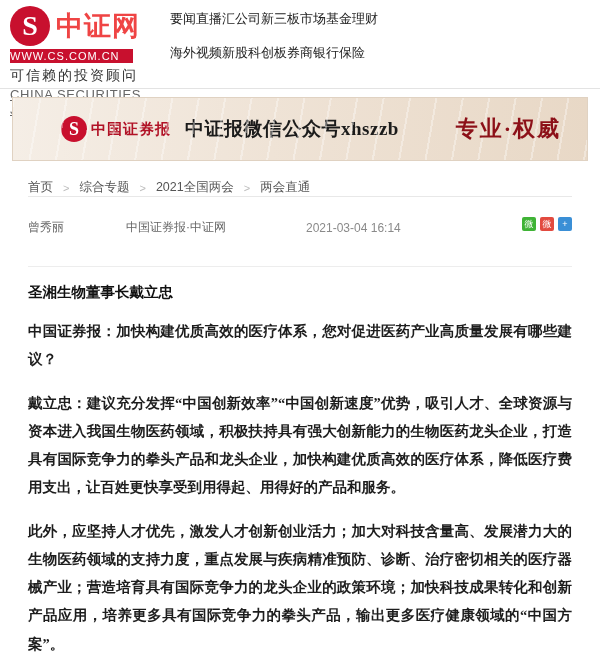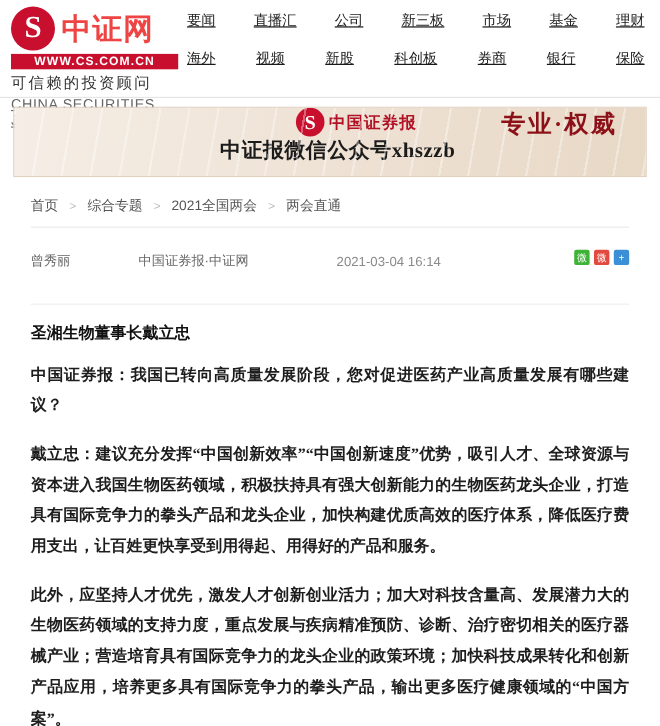--- a/index.html
+++ b/index.html
@@ -57,25 +57,25 @@
     font-size: 27px;
     font-weight: bold;
     color: #ef4444;
     letter-spacing: 1px;
   }
   .logo-url {
     margin-top: 3px;
     background: #c8102e;
     color: #ffffff;
     font-size: 11px;
-    font-weight: bold;
-    text-align: center;
+    font-weight: normal;
+    text-align: left;
     letter-spacing: 1px;
     padding: 1px 0;
-    width: 152px;
+    width: 123px;
   }
   .logo-sub-cn {
     margin-top: 4px;
     font-family: Liberation Mono, monospace;
     font-size: 14px;
     color: #333333;
     letter-spacing: 2px;
   }
   .logo-sub-en {
     margin-top: 2px;
@@ -85,43 +85,41 @@
     text-decoration: underline;
   }
 
   .nav {
     flex: 1;
     padding: 10px 8px 0 4px;
     box-sizing: border-box;
   }
   .nav-row {
     display: flex;
-    justify-content: space-between;
+    justify-content: flex-start;
     padding: 0 6px;
     margin-bottom: 16px;
-    text-decoration: underline;
   }
   .nav-item {
     font-size: 13px;
     color: #222222;
     cursor: pointer;
     white-space: nowrap;
   }
 
   
   .banner {
     position: relative;
     margin: 8px 12px 0 12px;
     height: 62px;
     background: linear-gradient(90deg, #f5eee6 0%, #efe3d6 45%, #e8d8c6 100%);
     border: 1px solid #e0d2c2;
     display: flex;
     align-items: center;
     overflow: hidden;
-    flex-direction: column;
   }
   .banner-logo {
     margin-left: 48px;
     display: flex;
     align-items: center;
   }
   .banner-logo-mark {
     width: 26px;
     height: 26px;
     border-radius: 50%;
@@ -163,21 +161,20 @@
     position: absolute;
     left: 0; top: 0; bottom: 0;
     width: 100%;
     background: repeating-linear-gradient(100deg, rgba(255,255,255,0.35) 0px, rgba(255,255,255,0.35) 2px, rgba(255,255,255,0) 2px, rgba(255,255,255,0) 26px);
     pointer-events: none;
   }
 
   
   .breadcrumb {
     margin: 18px 28px 0 28px;
-    padding-bottom: 10px;
     border-bottom: 1px solid #e8e8e8;
     font-size: 12.5px;
     color: #555555;
     display: flex;
     align-items: center;
   }
   .crumb { cursor: pointer; }
   .crumb-sep {
     margin: 0 10px;
     color: #bbbbbb;
@@ -317,18 +314,18 @@
       <span class="meta-time">2021-03-04 16:14</span>
       <span class="share">
         <span class="share-btn share-wechat">微</span>
         <span class="share-btn share-weibo">微</span>
         <span class="share-btn share-more">+</span>
       </span>
     </div>
 
     <div class="subhead">圣湘生物董事长戴立忠</div>
 
-    <p class="para">中国证券报：我国已转向高质量发展阶段，您对促进医药产业高质量发展有哪些建议？</p>
+    <p class="para">中国证券报：加快构建优质高效的医疗体系，您对促进医药产业高质量发展有哪些建议？</p>
     <p class="para">戴立忠：建议充分发挥“中国创新效率”“中国创新速度”优势，吸引人才、全球资源与资本进入我国生物医药领域，积极扶持具有强大创新能力的生物医药龙头企业，打造具有国际竞争力的拳头产品和龙头企业，加快构建优质高效的医疗体系，降低医疗费用支出，让百姓更快享受到用得起、用得好的产品和服务。</p>
     <p class="para">此外，应坚持人才优先，激发人才创新创业活力；加大对科技含量高、发展潜力大的生物医药领域的支持力度，重点发展与疾病精准预防、诊断、治疗密切相关的医疗器械产业；营造培育具有国际竞争力的龙头企业的政策环境；加快科技成果转化和创新产品应用，培养更多具有国际竞争力的拳头产品，输出更多医疗健康领域的“中国方案”。</p>
   </div>
 
 </div>
 
 </body></html>

